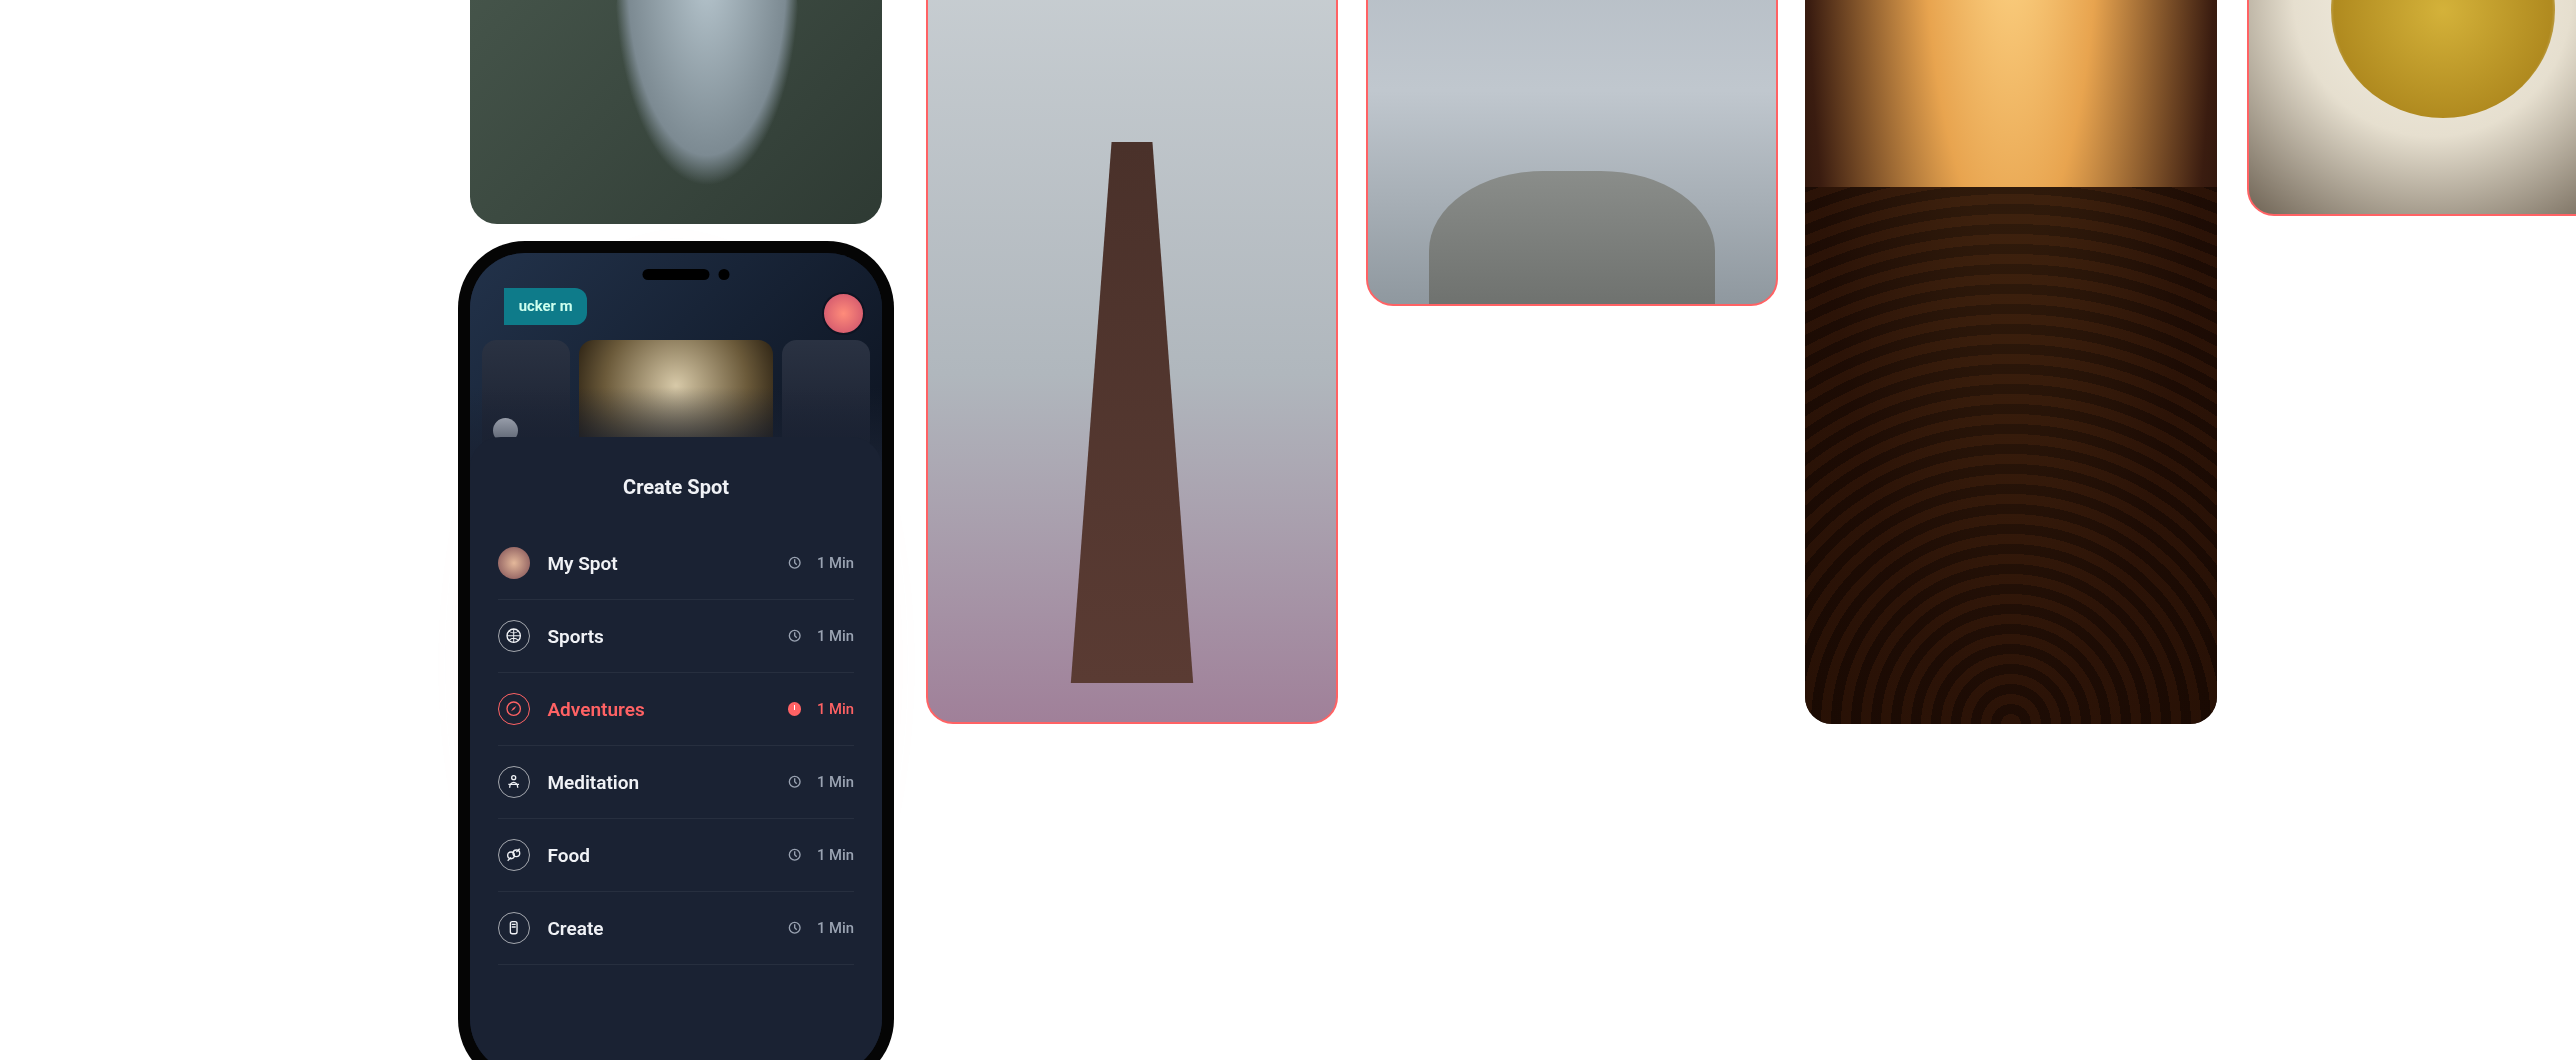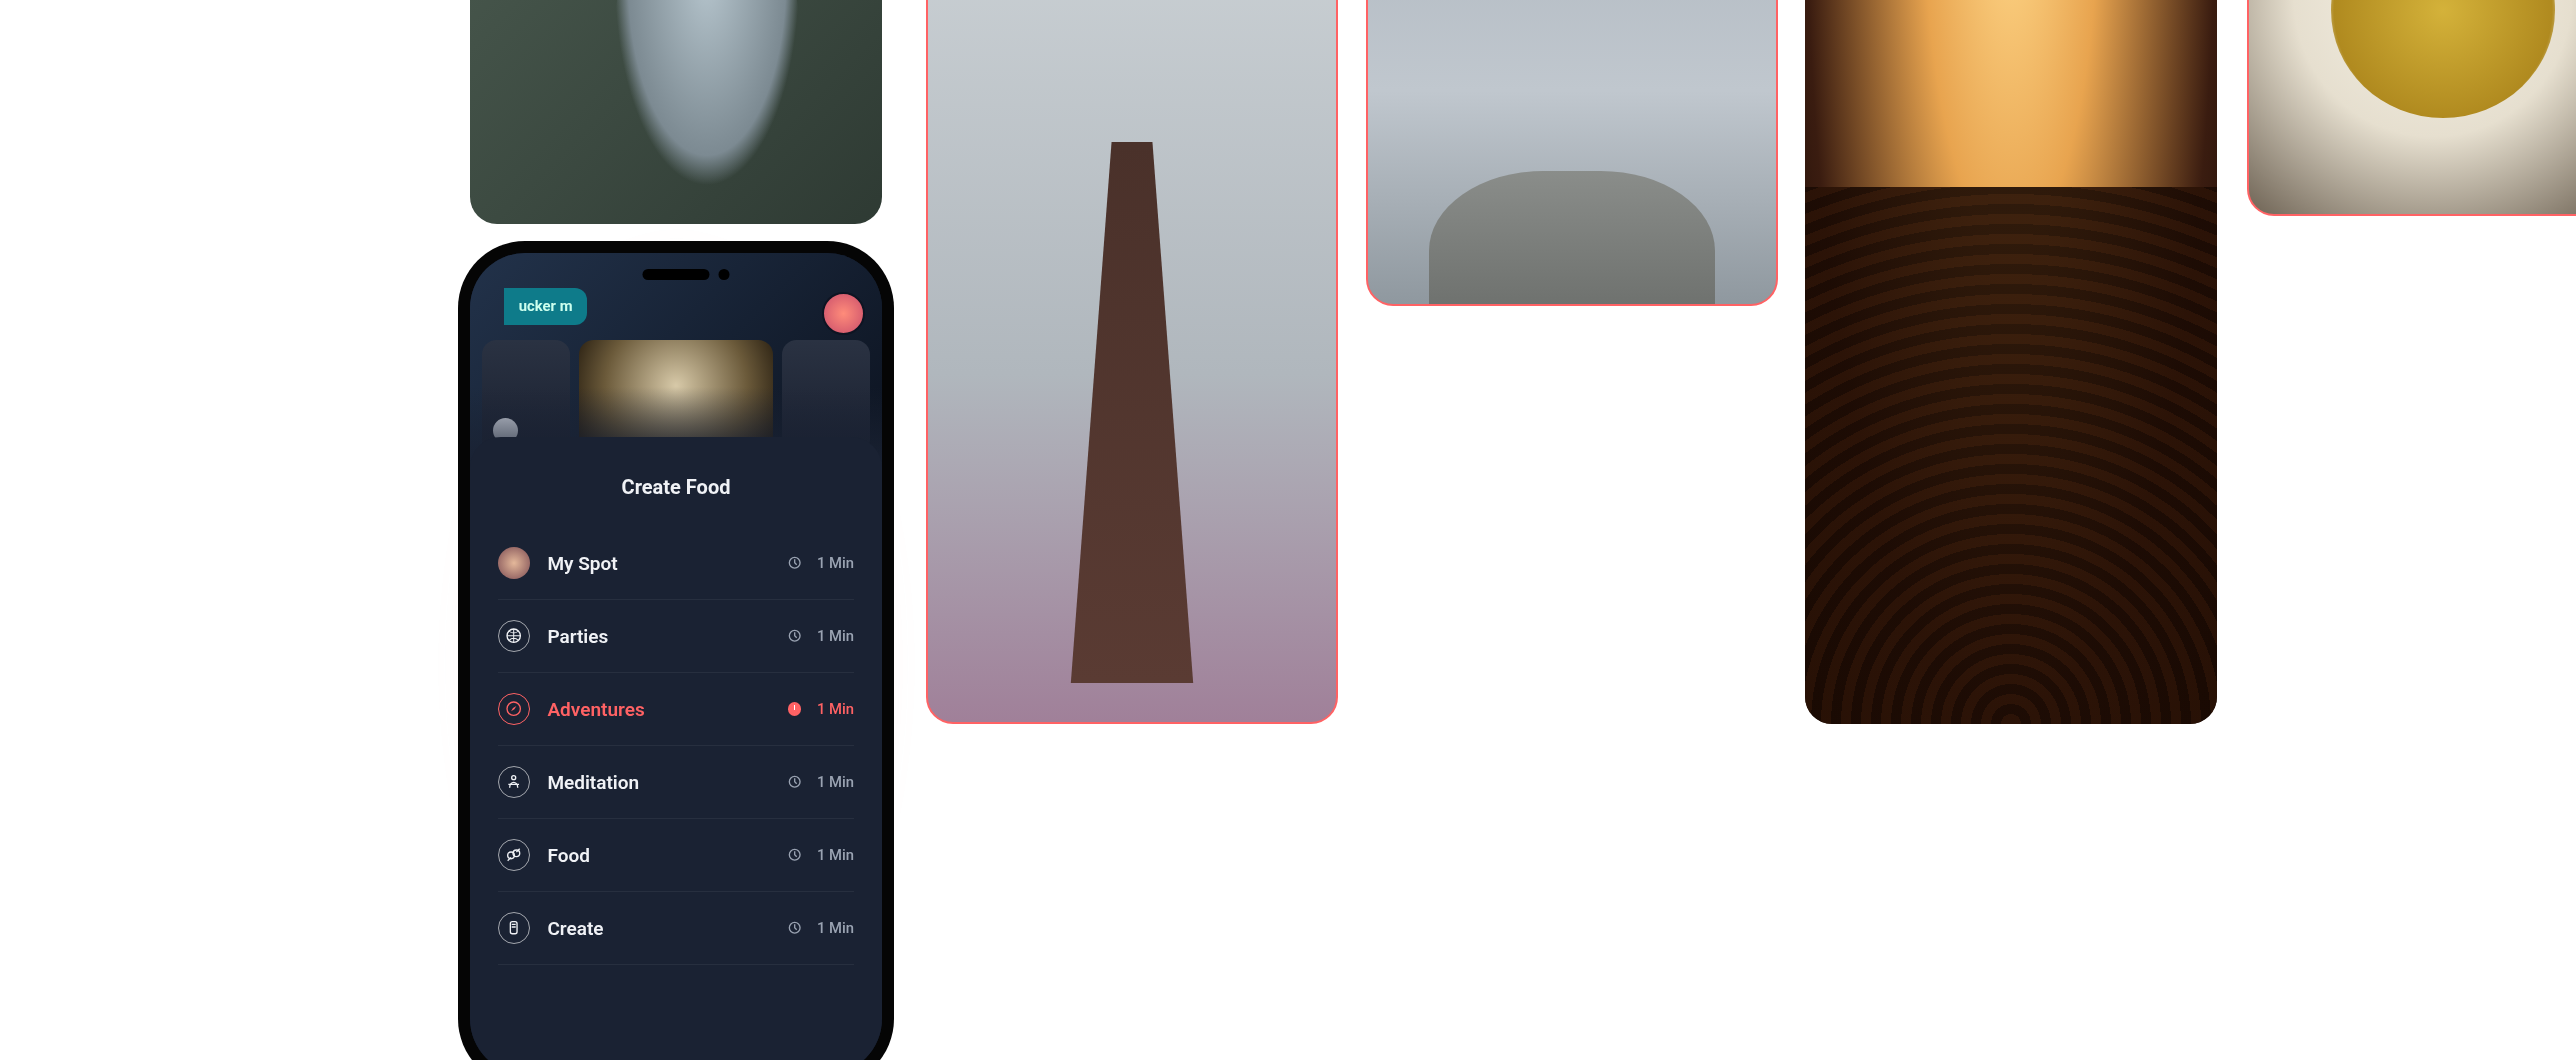--- a/index.html
+++ b/index.html
@@ -247,21 +247,21 @@
       <div class="story-bubble"></div>
       <div class="card-strip">
         <div class="mini cam"></div>
         <div class="mini pot"></div>
         <div class="mini"></div>
       </div>
       <div class="fade-top"></div>
     </div>
 
     <div class="sheet">
-      <div class="sheet-title">Create Food</div>
+      <div class="sheet-title">Create Spot</div>
 
       <div id="cat-list">
           <div class="cat-row">
             <div class="cat-left">
               <div class="cat-icon avatar"></div>
               <div class="cat-label">My Spot</div>
             </div>
             <div class="time">
               <svg viewBox="0 0 20 20">
                 <use href="#i-clock"></use>
@@ -269,21 +269,21 @@
               <span>1 Min</span>
             </div>
           </div>
           <div class="cat-row">
             <div class="cat-left">
               <div class="cat-icon">
                 <svg viewBox="0 0 26 26">
                   <use href="#i-sports"></use>
                 </svg>
               </div>
-              <div class="cat-label">Parties</div>
+              <div class="cat-label">Sports</div>
             </div>
             <div class="time">
               <svg viewBox="0 0 20 20">
                 <use href="#i-clock"></use>
               </svg>
               <span>1 Min</span>
             </div>
           </div>
           <div class="cat-row active">
             <div class="cat-left">

